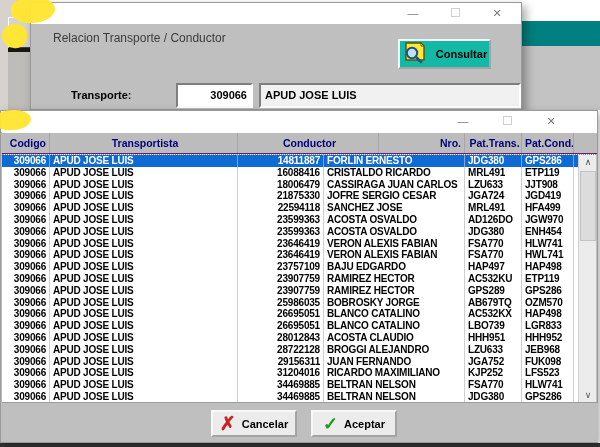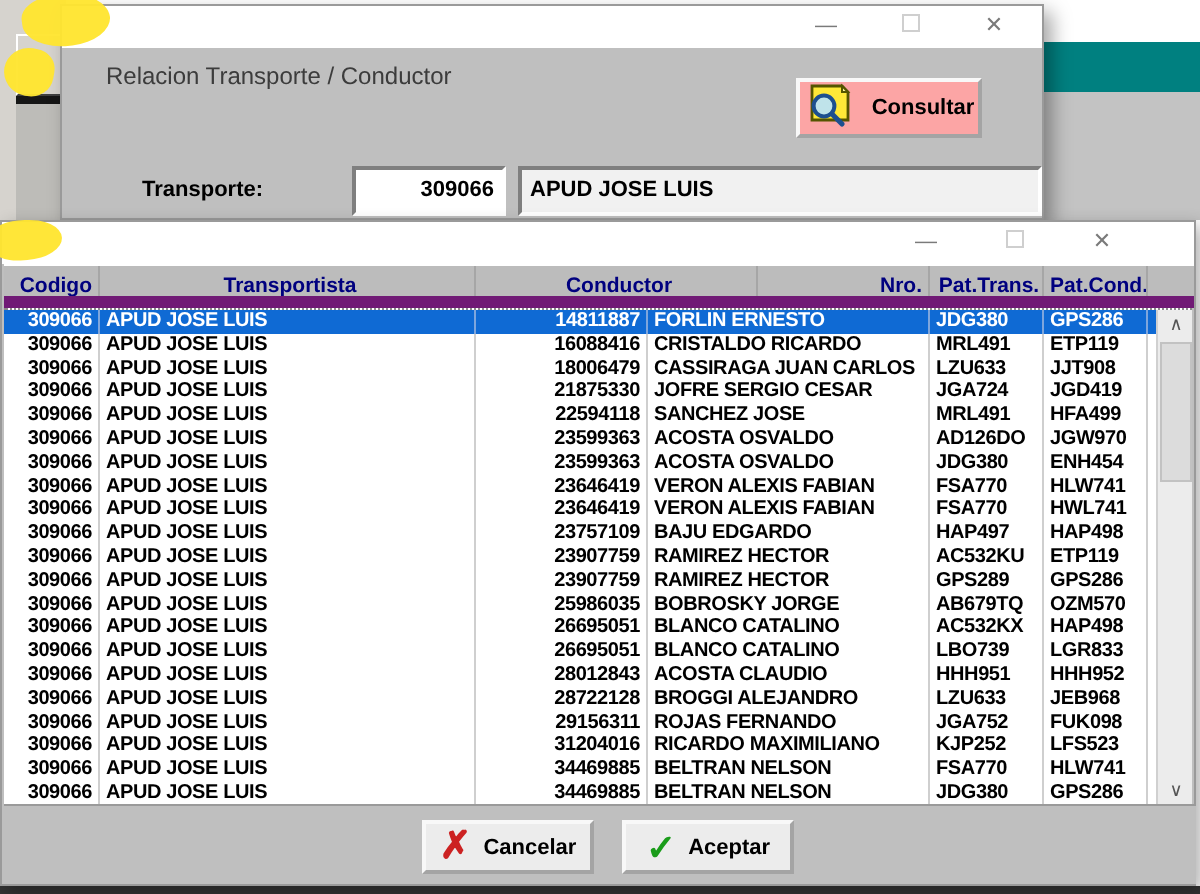--- a/index.html
+++ b/index.html
@@ -25,34 +25,34 @@
   .titlebar { height:21px; background:#ffffff; display:flex; align-items:center; position:relative; }
   .title-text { font-size:12px; color:#3c3c3c; white-space:nowrap;margin-top:48px; }
   .win-controls { position:absolute; right:0; top:0; height:21px; display:flex; align-items:center; }
   .ctl { width:12px; text-align:center; color:#7a7a7a; font-size:11px; line-height:21px; cursor:default; }
   .ctl-max-box { width:9px; height:9px; border:1px solid #cfcfcf; display:inline-block; }
 
   
   #query-window { left:30px; top:2px; width:492px; height:108px; box-shadow:4px 4px 9px rgba(0,0,0,0.35); }
   #query-window .win-controls { padding-right:18px; gap:30px; }
   .consultar-btn { position:absolute; right:30px; top:36px; width:93px; height:30px;
-    background:#fca5a5; border:2px outset #f8f8f8; display:flex; align-items:center; justify-content:center; gap:8px; }
+    background:#14b8a6; border:2px outset #f8f8f8; display:flex; align-items:center; justify-content:center; gap:8px; }
   .consultar-btn .lbl { font-size:11px; font-weight:bold; color:#000; }
   .field-label { position:absolute; left:40px; top:86px; font-size:11px; font-weight:bold; color:#000; }
   .field { position:absolute; top:80px; height:25px; font-size:11px; font-weight:bold; line-height:21px;
     border:2px solid; border-color:#7f7f7f #ffffff #ffffff #7f7f7f; }
   #transporte-code { left:145px; width:77px; background:#ffffff; text-align:right; padding-right:4px; }
   #transporte-name { left:228px; width:262px; background:#f1f1f1; padding-left:4px; }
 
   
   #list-window { left:0px; top:110px; width:598px; height:333px; box-shadow:3px 3px 8px rgba(0,0,0,0.3); }
   #list-window .title-text { margin-left:35px; }
   #list-window .win-controls { padding-right:40px; gap:32px; }
   .grid-header { position:absolute; left:1px; top:21px; width:595px; height:22px; background:#bcbcbc;
-    border-top:1px solid #ffffff; border-bottom:6px solid #701a75; display:flex; align-items:center; }
+    border-top:1px solid #ffffff; border-bottom:1px solid #701a75; display:flex; align-items:center; }
   .hcell { font-size:10.5px; font-weight:bold; color:var(--headertext); text-align:center;
     border-right:1px solid #a6a6a6; height:100%; line-height:20px; overflow:hidden; }
   .hfill { flex:1; border-right:none; }
   .grid-body { position:absolute; left:1px; top:43px; width:594px; height:248px; background:#ffffff;
     border-top:1px dotted #8a8a8a; overflow:hidden; }
   .trow { display:flex; width:577px; height:11.8px; align-items:center; }
   .tcell { font-size:10px; font-weight:bold; color:#000; line-height:11.8px; height:11.8px;
     white-space:nowrap; overflow:hidden; border-right:1px solid #cfcfcf; letter-spacing:-0.2px; }
   .trow.selected { background:var(--selection); }
   .trow.selected .tcell { color:#ffffff; border-right-color:#7ea6dd; }
@@ -274,21 +274,21 @@
           <div class="tcell c1">APUD JOSE LUIS</div>
           <div class="tcell c2">28722128</div>
           <div class="tcell c3">BROGGI ALEJANDRO</div>
           <div class="tcell c4">LZU633</div>
           <div class="tcell c5">JEB968</div>
         </div>
         <div class="trow">
           <div class="tcell c0">309066</div>
           <div class="tcell c1">APUD JOSE LUIS</div>
           <div class="tcell c2">29156311</div>
-          <div class="tcell c3">ROJAS FERNANDO</div>
+          <div class="tcell c3">JUAN FERNANDO</div>
           <div class="tcell c4">JGA752</div>
           <div class="tcell c5">FUK098</div>
         </div>
         <div class="trow">
           <div class="tcell c0">309066</div>
           <div class="tcell c1">APUD JOSE LUIS</div>
           <div class="tcell c2">31204016</div>
           <div class="tcell c3">RICARDO MAXIMILIANO</div>
           <div class="tcell c4">KJP252</div>
           <div class="tcell c5">LFS523</div>

